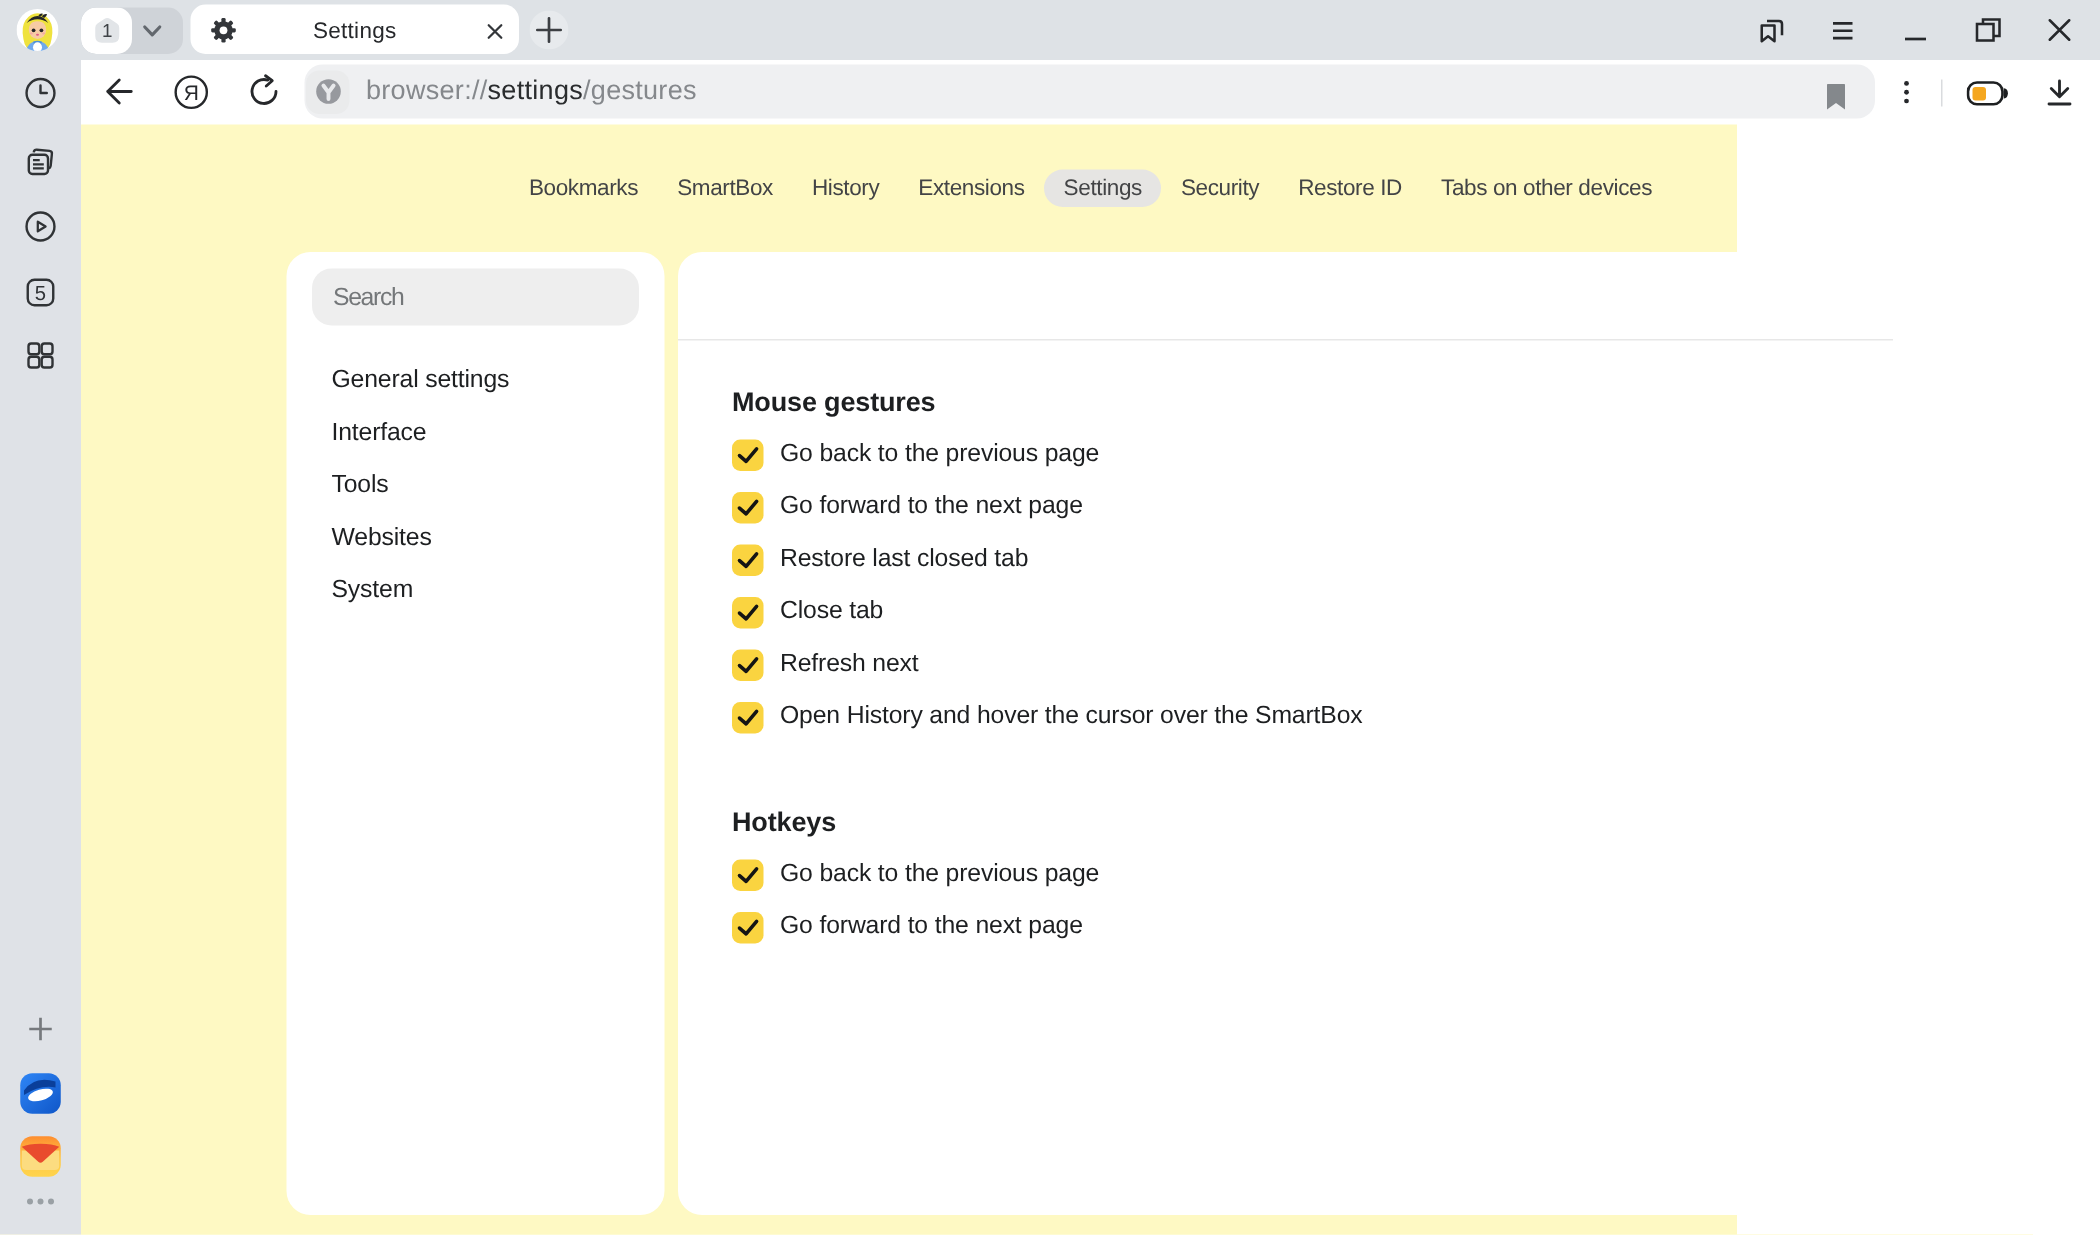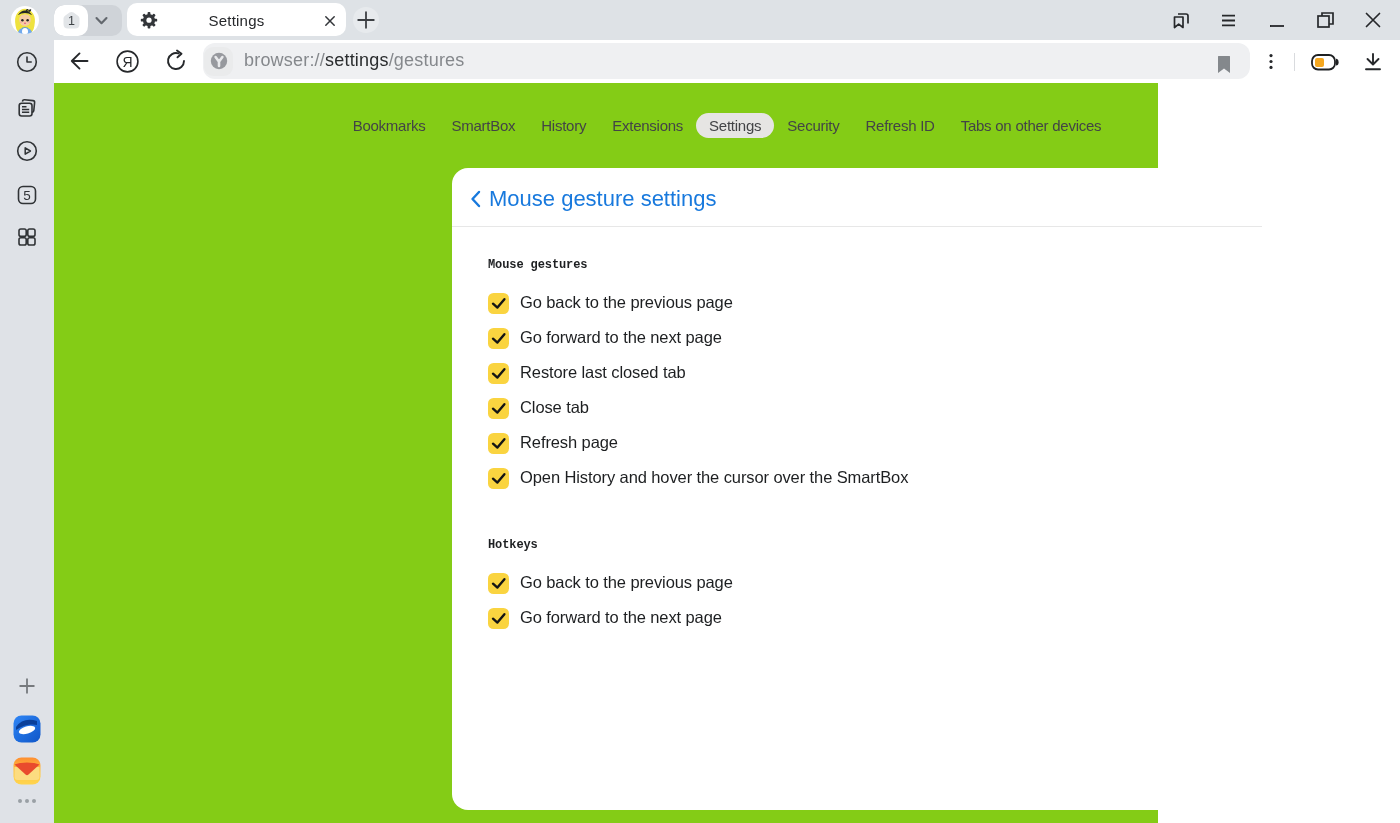--- a/index.html
+++ b/index.html
@@ -1,21 +1,21 @@
 <!DOCTYPE html>
 <html><head>
 <meta charset="utf-8">
 <style>
 * { margin:0; padding:0; box-sizing:border-box; }
 html,body { width:1400px; height:823px; overflow:hidden; font-family:"Liberation Sans", sans-serif; }
 .abs { position:absolute; }
 #tabstrip { position:absolute; left:0; top:0; width:1400px; height:40px; background:#dee2e6; }
 #sidebar { position:absolute; left:0; top:40px; width:54px; height:783px; background:#dfe2e7; }
 #toolbar { position:absolute; left:54px; top:40px; width:1346px; height:43px; background:#ffffff; }
-#content { position:absolute; left:54px; top:83px; width:1104px; height:740px; background:#84cc16; }
+#content { position:absolute; left:54px; top:83px; width:1104px; height:740px; background:#fef9c3; }
 
 
 #chip { position:absolute; left:54px; top:5px; width:68px; height:31px; border-radius:10px; background:#cfd3d8; overflow:hidden; }
 #chip .white { position:absolute; left:0; top:0; width:34px; height:31px; background:#ffffff; border-radius:10px; }
 #tab { position:absolute; left:127px; top:3px; width:219px; height:32.5px; background:#ffffff; border-radius:10px; }
 #tab .title { position:absolute; left:0; right:0; top:10px; text-align:center; font-size:15px; letter-spacing:0.2px; color:#26282b; line-height:16px; }
 
 
 #urlfield { position:absolute; left:149px; top:3px; width:1047px; height:36px; border-radius:12px; background:#eff0f2; }
 #favbadge { position:absolute; left:1px; top:3.5px; width:29px; height:29px; border-radius:9px; background:#eaebec; }
@@ -31,21 +31,21 @@
 #leftcard { left:137px; top:85px; width:252px; height:642px; }
 #maincard { left:398px; top:85px; width:810px; height:642px; }
 
 #search { position:absolute; left:17px; top:11px; width:218px; height:38px; border-radius:13px; background:#eeeeee; color:#747779; font-size:16.5px; letter-spacing:-0.9px; line-height:38px; padding-left:14px; }
 .menu { position:absolute; left:30px; top:68px; }
 .menu div { height:35px; line-height:35px; font-size:16.5px; letter-spacing:-0.1px; color:#1d1f21; }
 
 #mhead { position:absolute; left:18px; top:17.5px; font-size:22px; color:#1879dd; line-height:26px; }
 #mhead .chev { display:inline-block; margin-right:8px; }
 #divider { position:absolute; left:0; top:58px; width:810px; height:1px; background:#e7e7e7; }
-.sechead { position:absolute; left:36px; font-size:12px; letter-spacing:-0.1px; font-weight:bold; color:#1d1f21;font-family:Liberation Mono, monospace; }
+.sechead { position:absolute; left:36px; font-size:18px; letter-spacing:-0.1px; font-weight:bold; color:#1d1f21; }
 .row { position:absolute; left:36px; height:21px; }
 .cb { position:absolute; left:0; top:0; width:21px; height:21px; border-radius:5.5px; background:#fad440; }
 .row .lbl { position:absolute; left:32px; top:0px; font-size:16.5px; letter-spacing:-0.1px; color:#1d1f21; white-space:nowrap; line-height:19px; }
 </style>
 </head>
 <body>
 <div id="tabstrip">
 
   <svg class="abs" style="left:11px; top:6px;" width="28" height="28" viewBox="0 0 28 28">
     <defs>
@@ -228,27 +228,34 @@
 </div>
 
 <div id="content">
   <div id="nav">
     <span>Bookmarks</span>
       <span>SmartBox</span>
       <span>History</span>
       <span>Extensions</span>
       <span class="pill">Settings</span>
       <span>Security</span>
-      <span>Refresh ID</span>
+      <span>Restore ID</span>
       <span>Tabs on other devices</span>
   </div>
+  <div class="card" id="leftcard">
+    <div id="search">Search</div>
+    <div class="menu">
+      <div>General settings</div>
+      <div>Interface</div>
+      <div>Tools</div>
+      <div>Websites</div>
+      <div>System</div>
+    </div>
+  </div>
   <div class="card" id="maincard">
-    <div id="mhead"><svg class="chev" width="11" height="18" viewBox="0 0 11 18" style="vertical-align:-2px;">
-          <path d="M9 2 L2.5 9 L9 16" fill="none" stroke="#1879dd" stroke-width="2.4" stroke-linecap="round" stroke-linejoin="round"></path>
-        </svg>Mouse gesture settings</div>
     <div id="divider"></div>
     <div class="sechead" style="top:90px;">Mouse gestures</div>
     <div class="row" style="top:124.5px;">
         <div class="cb"><svg width="21" height="21" viewBox="0 0 21 21">
             <path d="M5 10.7 L9.4 14.6 L16.4 6.2" fill="none" stroke="#141414" stroke-width="2.4" stroke-linecap="round" stroke-linejoin="round"></path>
           </svg></div>
         <div class="lbl">Go back to the previous page</div>
       </div>
     <div class="row" style="top:159.5px;">
         <div class="cb"><svg width="21" height="21" viewBox="0 0 21 21">
@@ -265,21 +272,21 @@
     <div class="row" style="top:229.5px;">
         <div class="cb"><svg width="21" height="21" viewBox="0 0 21 21">
             <path d="M5 10.7 L9.4 14.6 L16.4 6.2" fill="none" stroke="#141414" stroke-width="2.4" stroke-linecap="round" stroke-linejoin="round"></path>
           </svg></div>
         <div class="lbl">Close tab</div>
       </div>
     <div class="row" style="top:264.5px;">
         <div class="cb"><svg width="21" height="21" viewBox="0 0 21 21">
             <path d="M5 10.7 L9.4 14.6 L16.4 6.2" fill="none" stroke="#141414" stroke-width="2.4" stroke-linecap="round" stroke-linejoin="round"></path>
           </svg></div>
-        <div class="lbl">Refresh page</div>
+        <div class="lbl">Refresh next</div>
       </div>
     <div class="row" style="top:299.5px;">
         <div class="cb"><svg width="21" height="21" viewBox="0 0 21 21">
             <path d="M5 10.7 L9.4 14.6 L16.4 6.2" fill="none" stroke="#141414" stroke-width="2.4" stroke-linecap="round" stroke-linejoin="round"></path>
           </svg></div>
         <div class="lbl">Open History and hover the cursor over the SmartBox</div>
       </div>
     <div class="sechead" style="top:370px;text-align:right;">Hotkeys</div>
     <div class="row" style="top:404.5px;">
         <div class="cb"><svg width="21" height="21" viewBox="0 0 21 21">

